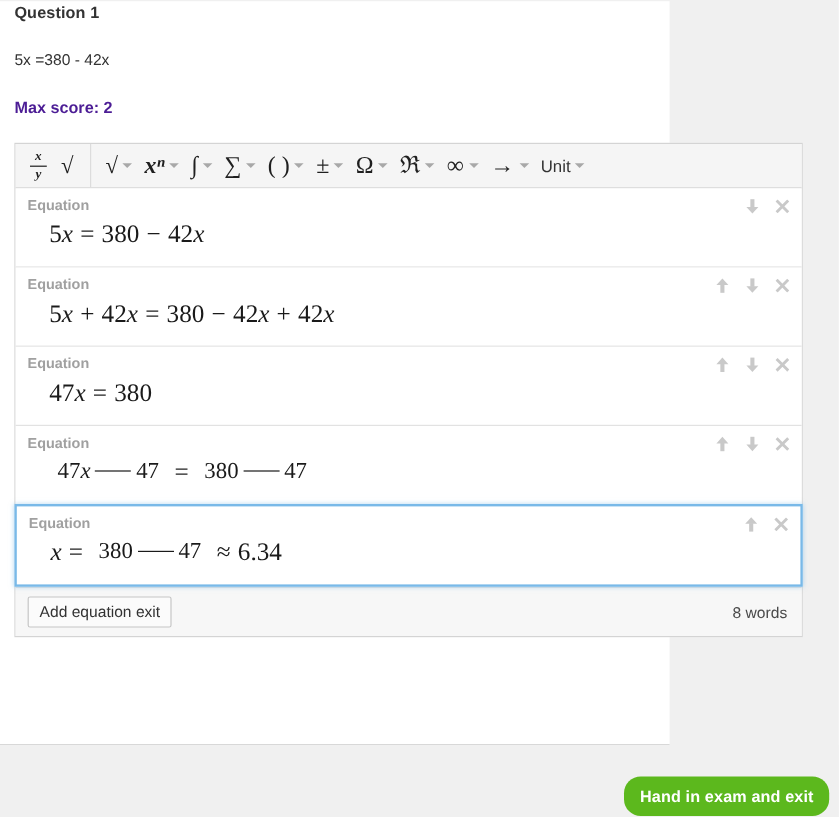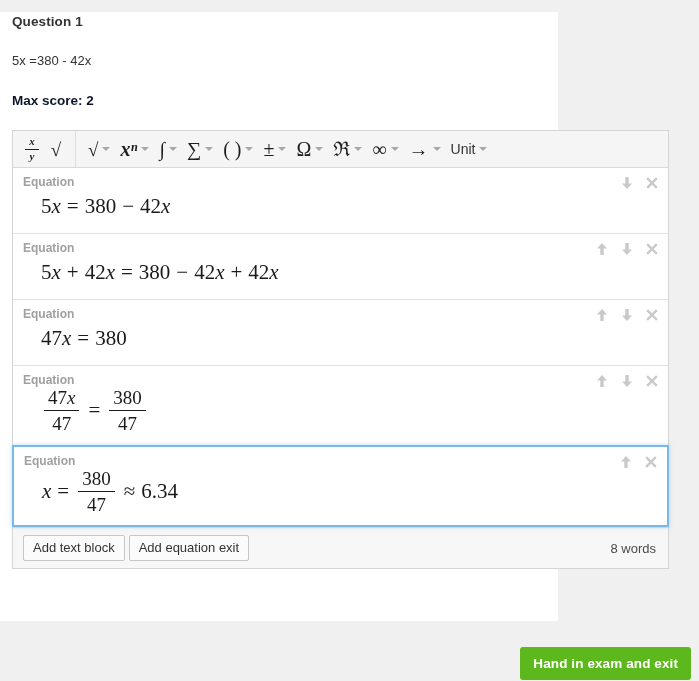--- a/index.html
+++ b/index.html
@@ -11,21 +11,21 @@
     height: 681px;
     background: #f0f0f0;
     font-family: "Liberation Sans", sans-serif;
     font-size: 13px;
     color: #333333;
     overflow: hidden;
   }
   .page-panel {
     position: absolute;
     left: 0;
-    top: 12px;
+    top: 1px;
     width: 558px;
     height: 620px;
     background: #ffffff;
     border-bottom: 1px solid #d8d8d8;
     box-sizing: border-box;
   }
   .q-title {
     position: absolute;
     left: 12px;
     top: 2px;
@@ -41,21 +41,21 @@
     font-size: 13px;
     color: #333333;
     text-align: center;
   }
   .q-score {
     position: absolute;
     left: 12px;
     top: 81px;
     font-size: 13.5px;
     font-weight: bold;
-    color: #0f172a;
+    color: #4c1d95;
   }
 
   
   .editor {
     position: absolute;
     left: 12px;
     top: 118px;
     width: 657px;
     background: #ffffff;
     border: 1px solid #d4d4d4;
@@ -167,21 +167,21 @@
   .eq {
     font-size: 21px;
     display: inline-flex;
     align-items: center;
     white-space: nowrap;
   }
   .eq .it { font-style: italic; }
   .eq .op { margin: 0 6px; }
   .fraction {
     display: inline-flex;
-    flex-direction: column;
+    flex-direction: row;
     align-items: center;
     vertical-align: middle;
     margin: 0 3px;
     font-size: 19px;
   }
   .fraction .num,
   .fraction .den { padding: 0 4px; line-height: 1.12; }
   .fraction .fbar {
     height: 1px;
     background: #1a1a1a;
@@ -248,21 +248,21 @@
   .handin-btn {
     position: absolute;
     right: 8px;
     top: 647px;
     background: #5cb81d;
     color: #ffffff;
     font-family: "Liberation Sans", sans-serif;
     font-weight: bold;
     font-size: 13.5px;
     border: none;
-    border-radius: 3px;
+    border-radius: 14px;
     padding: 9px 13px;
     cursor: default;
     letter-spacing: 0.1px;
   }
 </style>
 </head>
 <body>
 
 <div class="page-panel">
 
@@ -506,21 +506,20 @@
             <span class="ctrl-icon">
               <svg width="12" height="12" viewBox="0 0 12 12">
                 <path d="M2 2 L10 10 M10 2 L2 10" stroke="currentColor" stroke-width="2.4" stroke-linecap="square"></path>
               </svg>
             </span>
           </div>
         </div>
       </div>
     <div class="editor-footer">
       <div class="btn-group">
-        <button class="ebtn">Add text block</button>
         <button class="ebtn">Add equation exit</button>
       </div>
       <div class="wordcount">8 words</div>
     </div>
   </div>
 </div>
 
 <div class="footer-bar"></div>
 <button class="handin-btn" style="background: rgb(92, 184, 29);">Hand in exam and exit</button>
 

